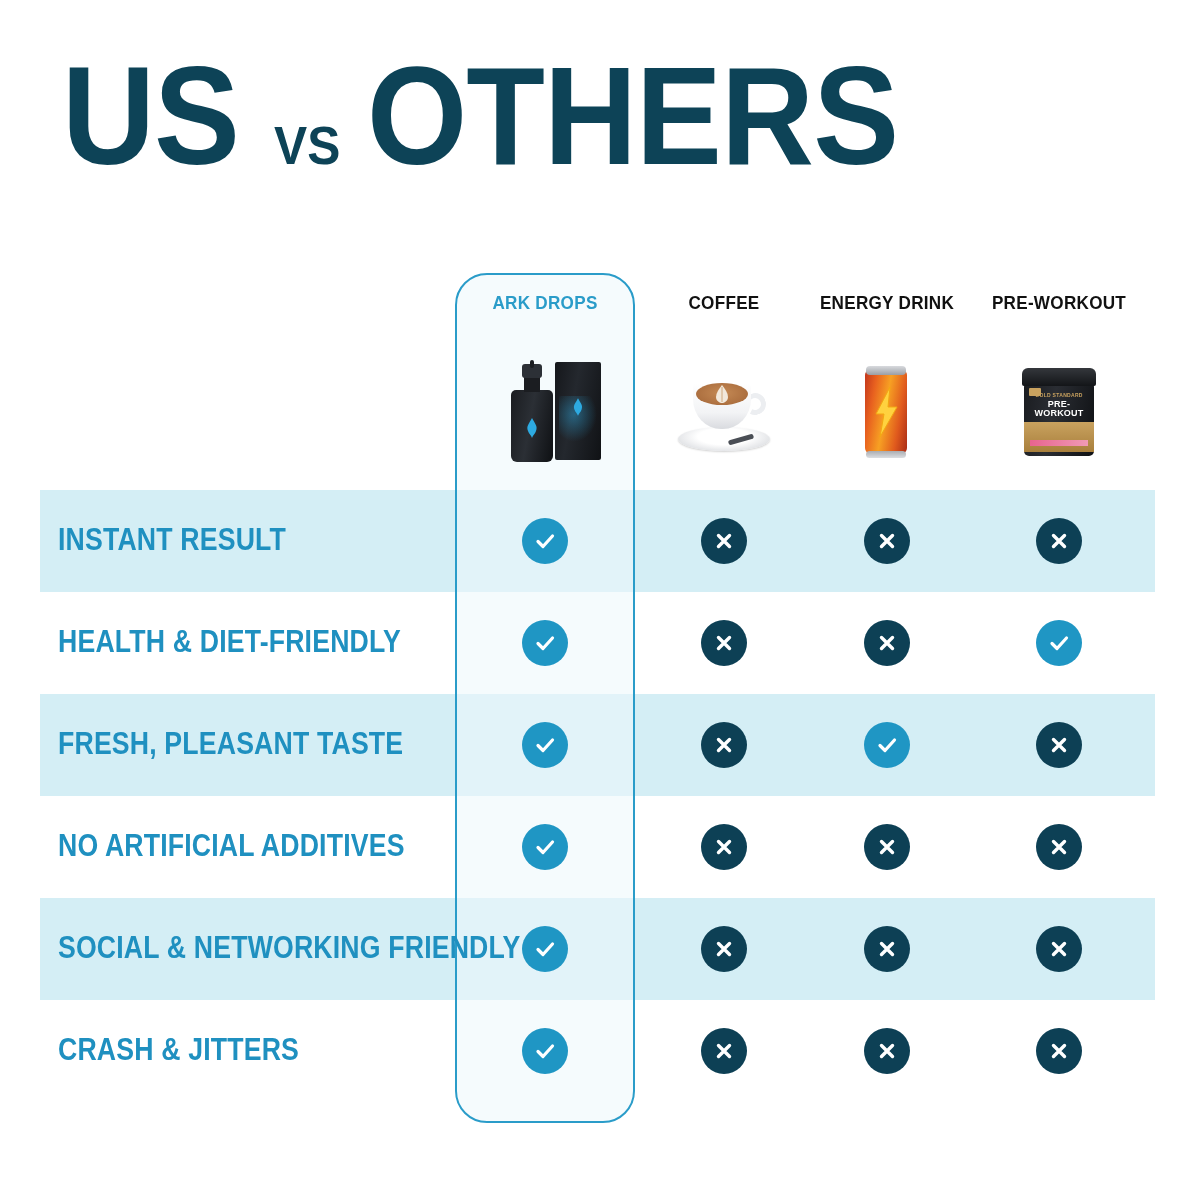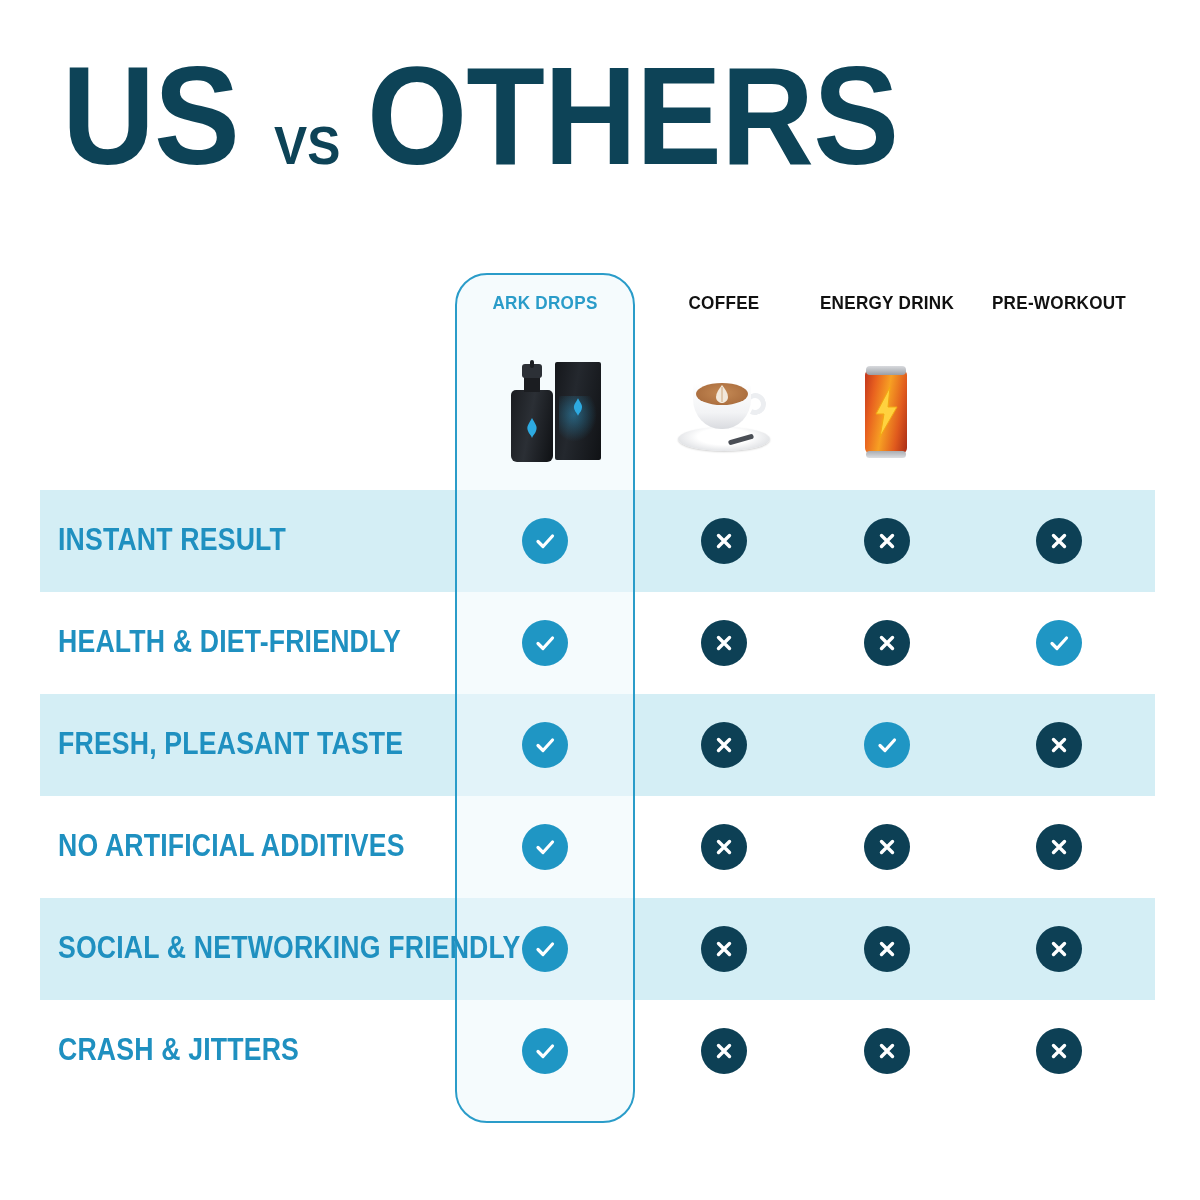--- a/index.html
+++ b/index.html
@@ -308,20 +308,31 @@
       <div class="prod" style="left: 807px; width: 160px;">
         <div class="art can-art">
           <div class="can-body"></div>
           <div class="can-top"></div>
           <div class="can-bottom"></div>
           <svg class="bolt" width="30" height="52" viewBox="0 0 30 52">
             <path d="M19 1 L5 28 L13 28 L9 51 L26 21 L17 21 Z" fill="#ffd23f" stroke="#f3a712" stroke-width="1"></path>
           </svg>
         </div>
       </div>
+      <div class="prod" style="left: 979px; width: 160px;">
+        <div class="art tub-art">
+          <div class="tub-body"></div>
+          <div class="tub-lid"></div>
+          <div class="tub-band"></div>
+          <div class="tub-pink"></div>
+          <div class="tub-sub">GOLD STANDARD</div>
+          <div class="tub-txt">PRE-<br>WORKOUT</div>
+          <div style="position:absolute;left:13px;top:22px;width:12px;height:8px;background:#c9a25f;border-radius:1px;"></div>
+        </div>
+      </div>
       <div class="rowlabel" style="top: 257px;">INSTANT RESULT</div>
       <div class="cell" style="left: 517px; top: 248px;">
         <div class="mark yes">
           <svg width="24" height="24" viewBox="0 0 24 24">
             <path d="M5 12.5 L10 17.5 L19.5 7" fill="none" stroke="#ffffff" stroke-width="3.2" stroke-linecap="round" stroke-linejoin="round"></path>
           </svg>
         </div>
       </div>
       <div class="cell" style="left: 696px; top: 248px;">
         <div class="mark no">

